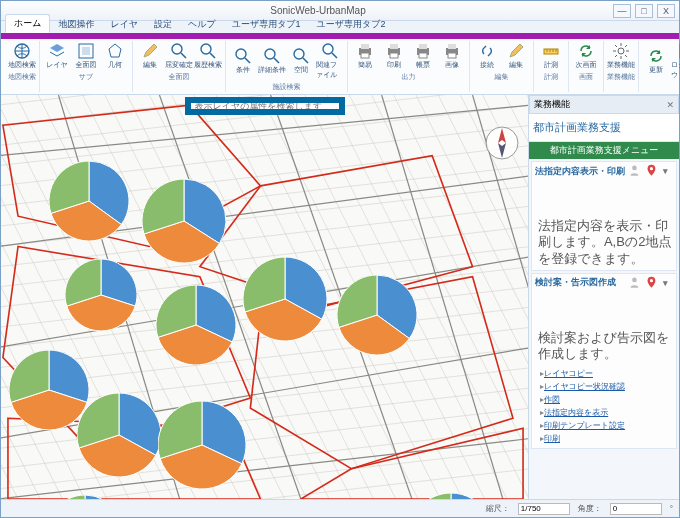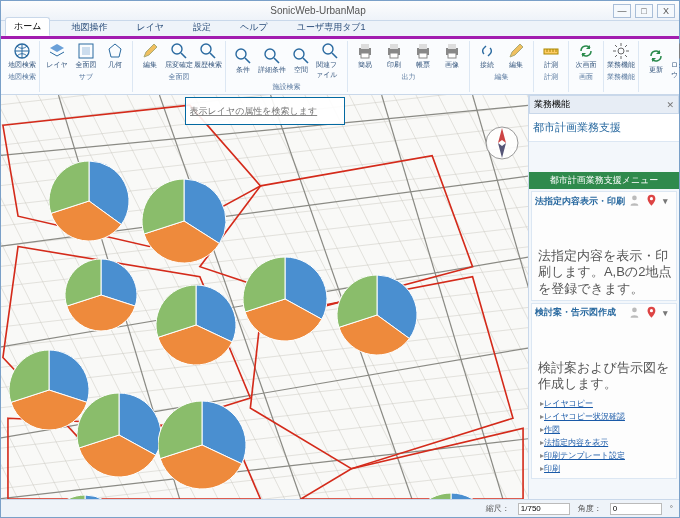--- a/index.html
+++ b/index.html
@@ -7,46 +7,46 @@
 
 .window { width: 680px; height: 518px; display: flex; flex-direction: column; border: 1px solid #7aa0c8; background: #fff; }
 
 
 .titlebar { height: 20px; background: linear-gradient(#fdfdfd,#eef3f9); display: flex; align-items: center; padding: 0 4px; border-bottom: 1px solid #c9d8ea; font-size: 10px; color: #555; }
 .titlebar .title { flex: 1; text-align: center; }
 .win-controls { display: flex; gap: 4px; }
 .win-btn { width: 18px; height: 14px; border: 1px solid #a9bed8; background: #f5f9fd; font-size: 9px; line-height: 12px; text-align: center; cursor: pointer; }
 
 
-.menubar { height: 18px; background: #eef3f9; display: flex; align-items: flex-end; padding: 0 4px; font-size: 9px; border-bottom: 3px solid #a21caf; color: #2a4d7a; gap: 13px; }
+.menubar { height: 18px; background: #eef3f9; display: flex; align-items: flex-end; padding: 0 4px; font-size: 9px; border-bottom: 6px solid #a21caf; color: #2a4d7a; }
 .menu-item { padding: 2px 8px; cursor: pointer; }
 .menu-item.active { background: #fff; border: 1px solid #c9d8ea; border-bottom: 1px solid #fff; border-radius: 3px 3px 0 0; color: #000; }
 
 
 .ribbon { height: 56px; background: #fafcfe; border-bottom: 1px solid #c9d8ea; display: flex; padding: 2px 4px; gap: 0; }
 .group { display: flex; flex-direction: column; align-items: center; border-right: 1px solid #dce7f3; padding: 0 3px; }
 .group-btns { display: flex; gap: 1px; }
 .tbtn { display: flex; flex-direction: column; align-items: center; justify-content: center; width: 28px; padding: 1px 0; cursor: pointer; font-size: 7px; color: #3a5a80; }
 .tbtn svg { width: 18px; height: 18px; }
 .group-label { font-size: 7px; color: #5a7aa0; margin-top: 1px; }
 
 
 .main { flex: 1; display: flex; min-height: 0; }
 .canvas { flex: 1; position: relative; background: #f9f9f7; overflow: hidden; border-right: 1px solid #c9d8ea; }
 .canvas svg.mapbg { position: absolute; inset: 0; width: 100%; height: 100%; }
-.search-overlay { position: absolute; top: 2px; left: 50%; transform: translateX(-50%); width: 160px; height: 28px; background: rgba(255,255,255,.9); border: 1px solid #0369a1; font-size: 9px; padding: 0 4px; color: #888; text-decoration: underline; }
+.search-overlay { position: absolute; top: 2px; left: 50%; transform: translateX(-50%); width: 160px; height: 18px; background: rgba(255,255,255,.9); border: 6px solid #0369a1; font-size: 9px; padding: 0 4px; color: #888; }
 .compass { position: absolute; top: 30px; right: 8px; width: 36px; height: 36px; }
 
 .pie { position: absolute; }
 
 .sidebar { width: 150px; background: #f3f7fb; display: flex; flex-direction: column; font-size: 9px; overflow-y: auto; }
 .side-title { background: #e7edf5; border: 1px solid #c9d8ea; padding: 2px 4px; font-size: 9px; display: flex; align-items: center; justify-content: space-between; }
 .side-title .x { cursor: pointer; color: #777; }
 .side-heading { background: #fff; padding: 6px 4px; font-size: 11px; color: #2a6aa0; border-bottom: 1px solid #dce7f3; }
-.side-menu-title { background: #2f8a4c; color: #fff; padding: 2px 4px; font-size: 9px; text-align: center; margin-top: 30px; }
+.side-menu-title { background: #2f8a4c; color: #fff; padding: 2px 4px; font-size: 9px; text-align: center; }
 .panel { background: #fdfdfd; border: 1px solid #dce7f3; margin: 2px; }
 .panel-head { display: flex; align-items: center; padding: 2px 3px; font-weight: bold; color: #2a6aa0; font-size: 9px; position: relative; }
 .panel-head .icons { margin-left: auto; display: flex; gap: 3px; align-items: center; }
 .panel-head .icons svg { width: 14px; height: 14px; }
 .panel-head .chev { width: 10px; color: #777; cursor: pointer; }
 .panel-desc { font-size: 13px; color: #555; padding: 1px 3px 3px 6px; line-height: 1.25; margin-top: 37px; }
 .panel-links { padding: 2px 3px 3px 8px; }
 .panel-links a { display: block; font-size: 8px; color: #1a5aa8; text-decoration: underline; padding: 1px 0; cursor: pointer; }
 .panel-links a::before { content: "▸ "; color: #888; text-decoration: none; display: inline-block; }
 
@@ -69,20 +69,21 @@
     </div>
   </div>
 
   <div class="menubar" id="menubar">
       <div class="menu-item active">ホーム</div>
       <div class="menu-item">地図操作</div>
       <div class="menu-item">レイヤ</div>
       <div class="menu-item">設定</div>
       <div class="menu-item">ヘルプ</div>
       <div class="menu-item">ユーザ専用タブ1</div>
+      <div class="menu-item">ユーザ専用タブ2</div>
     </div>
 
   <div class="ribbon" id="ribbon">
       <div class="group">
         <div class="group-btns">
           <div class="tbtn">
             <svg viewBox="0 0 18 18">
               <circle cx="9" cy="9" r="7" fill="none" stroke="#2a6aa0" stroke-width="1.3"></circle>
               <path d="M2 9h14M9 2v14M4 4c3 3 7 3 10 0M4 14c3-3 7-3 10 0" stroke="#2a6aa0" fill="none"></path>
             </svg>

